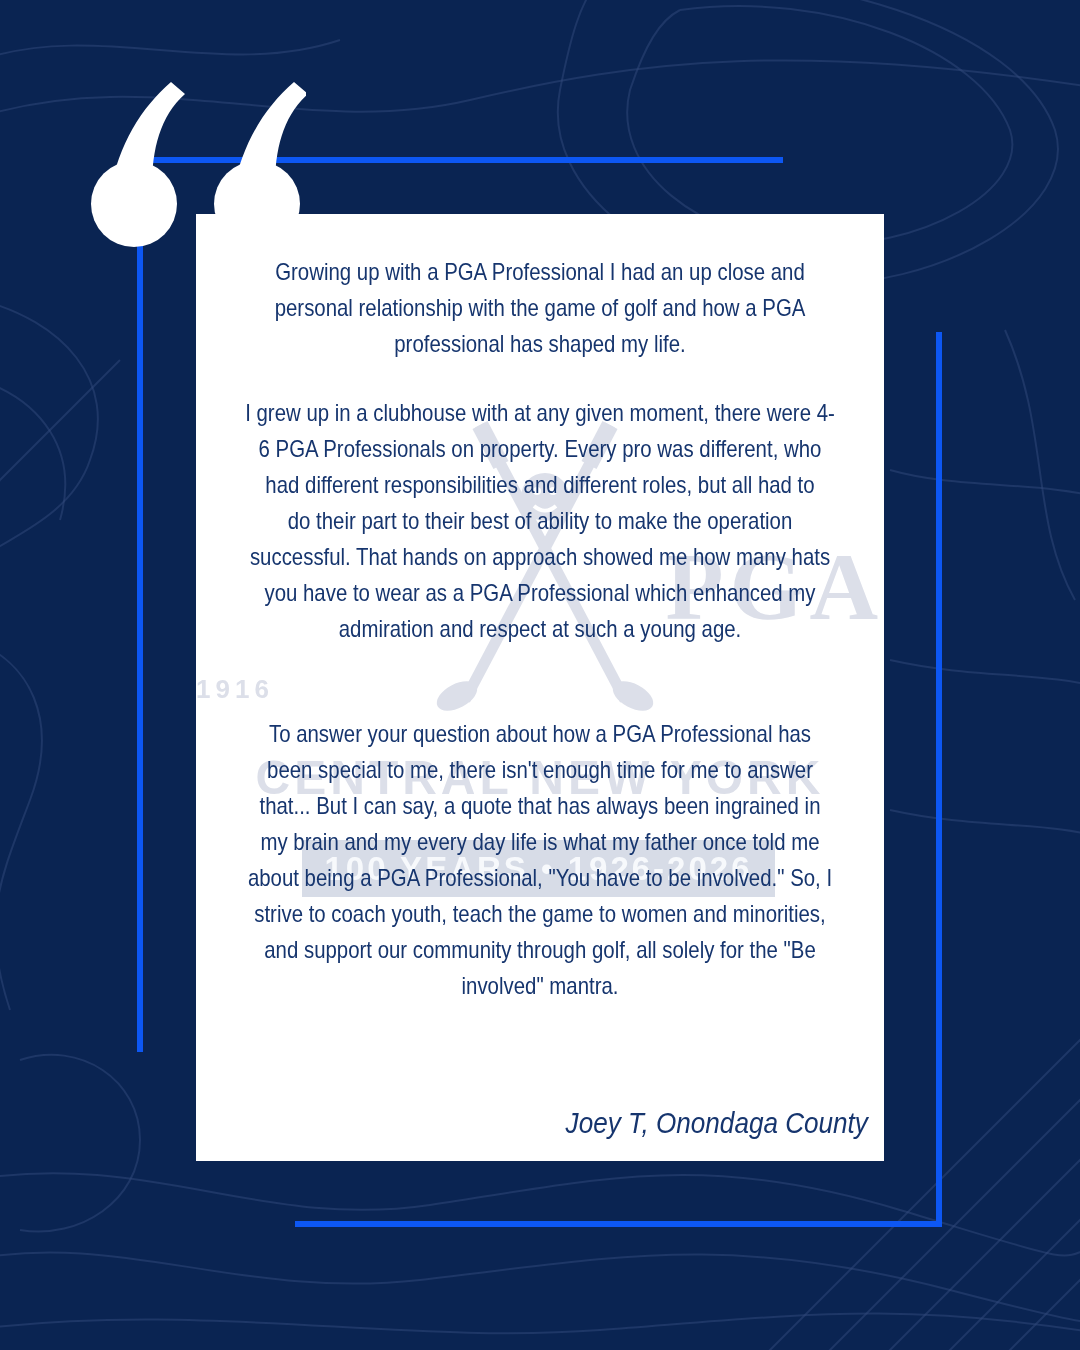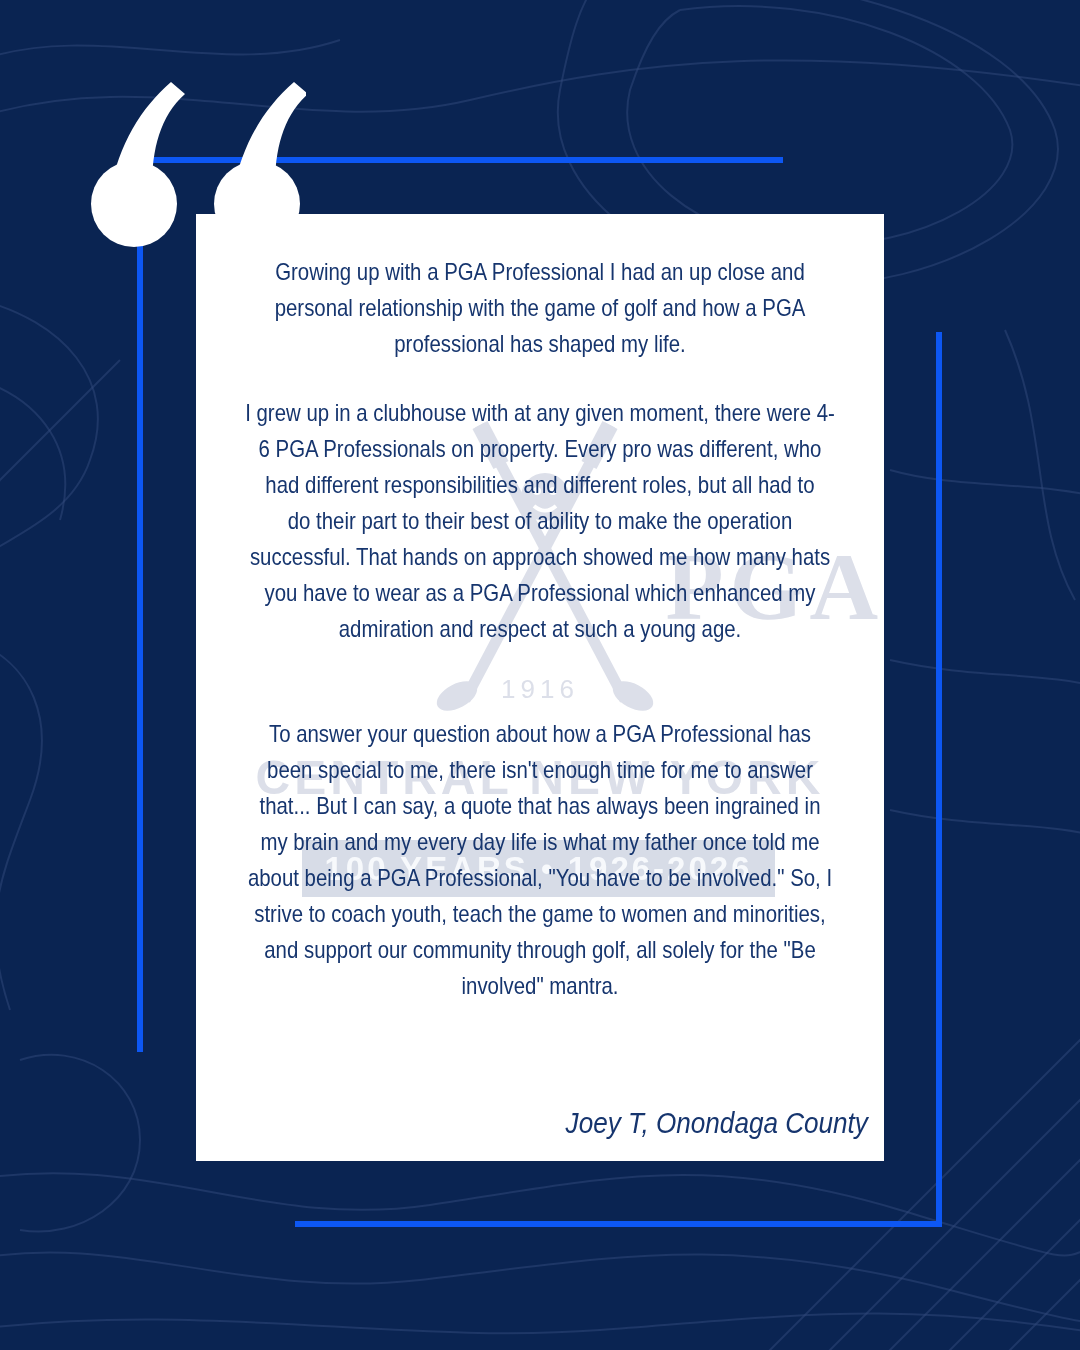--- a/index.html
+++ b/index.html
@@ -30,22 +30,22 @@
   .wm-org{
     position:absolute;left:0;top:326px;width:100%;text-align:right;
     font-family:"Liberation Serif","DejaVu Serif",serif;
     font-weight:bold;font-size:95px;line-height:1;letter-spacing:6px;
   }
   .wm-org-sub{
     position:absolute;left:0;top:416px;width:100%;text-align:center;
     font-weight:bold;font-size:27px;letter-spacing:11px;
   }
   .wm-year{
-    position:absolute;left:0;top:460px;width:100%;text-align:center;
-    font-weight:normal;font-size:26px;letter-spacing:5px;
+    position:absolute;left:0;top:460px;width:100%;text-align:left;
+    font-weight:bold;font-size:26px;letter-spacing:5px;
   }
   .wm-section{
     position:absolute;left:0;top:536px;width:100%;text-align:center;
     font-weight:bold;font-size:48px;letter-spacing:4px;white-space:nowrap;
   }
   .wm-band{
     position:absolute;left:106px;top:626px;width:473px;height:57px;
     background:var(--band,#D7DCE7);
     color:var(--band-text,#F7F9FC);
     font-weight:bold;font-size:33px;letter-spacing:3px;

